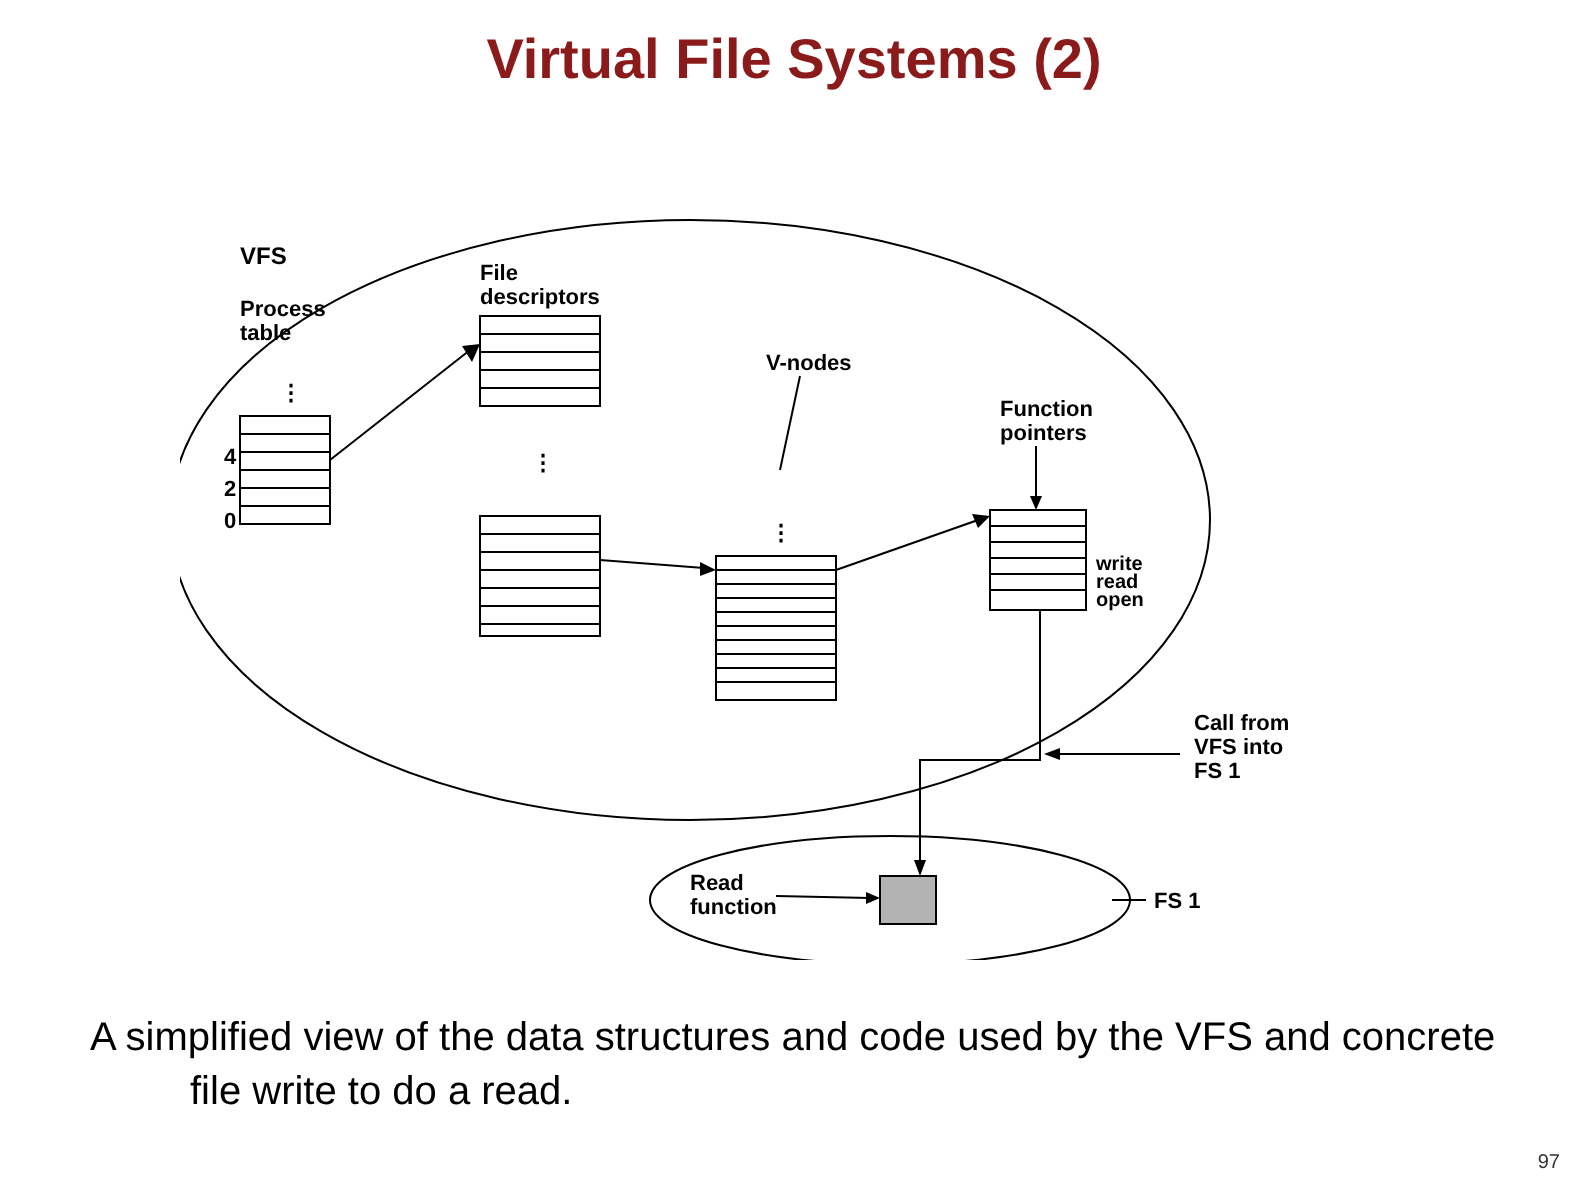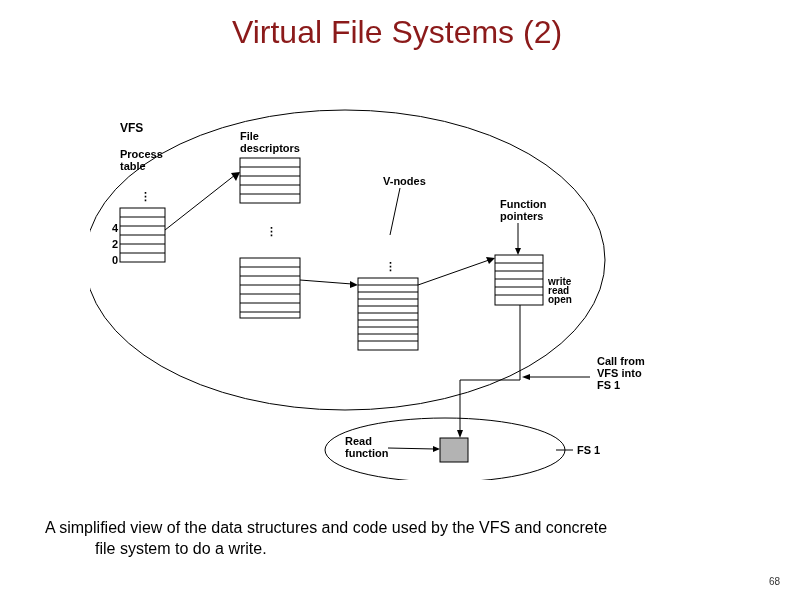--- a/index.html
+++ b/index.html
@@ -8,40 +8,40 @@
     width: 794px;
     height: 595px;
     font-family: Arial, Helvetica, sans-serif;
     background: #fff;
     position: relative;
     color: #000;
   }
   .title {
     text-align: center;
     color: #8b1a1a;
-    font-size: 32px;
-    font-weight: normal;
+    font-size: 28px;
+    font-weight: bold;
     padding-top: 14px;
   }
   .diagram {
     position: absolute;
     left: 90px;
     top: 80px;
     width: 600px;
     height: 400px;
     font-size: 11px;
     font-family: Arial, sans-serif;
     font-weight: bold;
   }
   .caption {
     position: absolute;
     bottom: 35px;
     left: 45px;
     right: 45px;
-    font-size: 16px;
+    font-size: 20px;
     line-height: 1.35;
   }
   .caption .indent { padding-left: 50px; display: block; }
   .pagenum {
     position: absolute;
     bottom: 8px;
     right: 14px;
     font-size: 10px;
     color: #333;
   }
@@ -154,16 +154,16 @@
   <line x1="298" y1="368" x2="345" y2="369" stroke="#000"></line>
   <polygon points="350,369 343,366 343,372" fill="#000"></polygon>
 
   <text x="487" y="374" font-size="11">FS 1</text>
   <line x1="483" y1="370" x2="466" y2="370" stroke="#000"></line>
 </svg>
 </div>
 
 <div class="caption">
   <span>A simplified view of the data structures and code used by the VFS and concrete</span>
-  <span class="indent">file system to do a write.</span>
+  <span class="indent">file write to do a read.</span>
 </div>
 
-<div class="pagenum">68</div>
+<div class="pagenum">97</div>
 
 </body></html>

